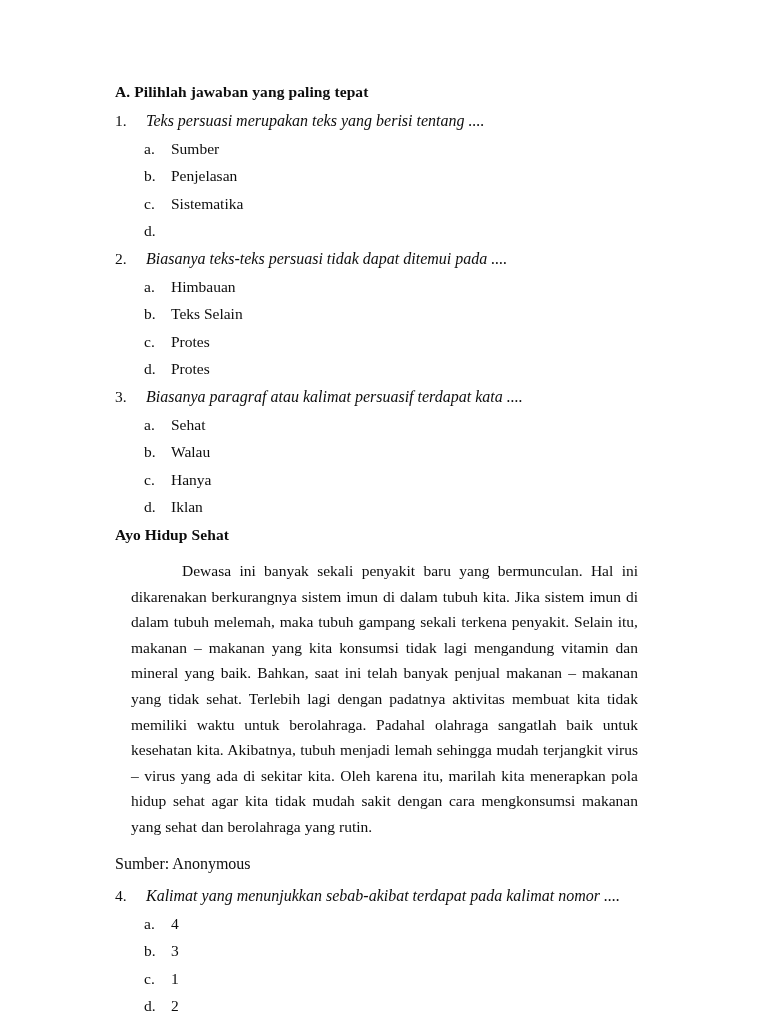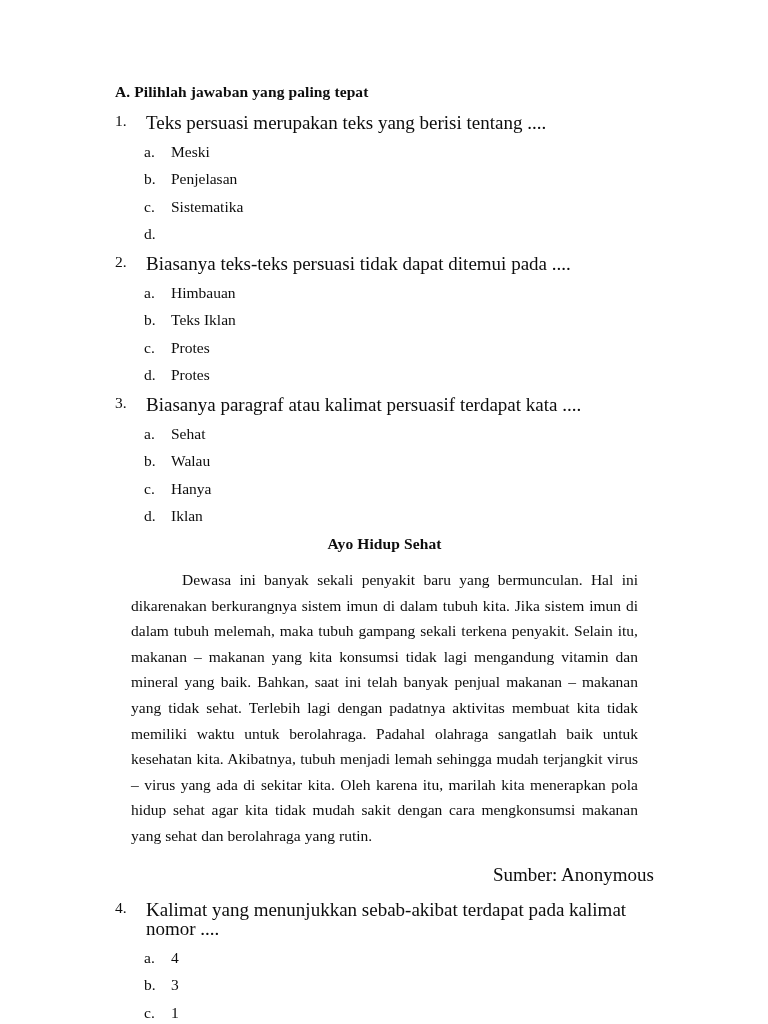--- a/index.html
+++ b/index.html
@@ -47,21 +47,22 @@
     line-height: 1.0;
     margin: 0 0 12px 0;
   }
   .q-num {
     width: 31px;
     flex: 0 0 31px;
     font-size: 15.5px;
   }
   .q-text {
     flex: 1 1 auto;
-    font-size: 19px;
+    font-size: 16px;
+    font-style: italic;
   }
 
   
   .option {
     display: flex;
     align-items: flex-start;
     font-size: 15.5px;
     line-height: 1.0;
     margin: 0 0 12px 0;
     padding-left: 29px;
@@ -87,61 +88,59 @@
     font-weight: bold;
     line-height: 1.0;
     margin: 0 0 14px 0;
     letter-spacing: 0.1px;
   }
 
   
   .passage-title {
     font-size: 15.5px;
     font-weight: bold;
-    text-align: center;
     line-height: 1.0;
     margin: 0 0 16px 0;
     letter-spacing: 0.1px;
   }
 
   
   .passage-body {
     font-size: 15.5px;
     text-align: justify;
     text-align-last: left;
     text-justify: inter-word;
     line-height: 25.6px;
     margin: 16px;
     text-indent: 51px;
     word-spacing: 0.2px;
   }
 
   
   .source-line {
-    font-size: 19px;
-    text-align: right;
+    font-size: 16px;
     line-height: 1.0;
     margin: 15px 0 16px 0;
   }
 </style>
 </head>
 <body>
 
 <div class="page">
   <div class="content">
 
     <div class="section-heading">A. Pilihlah jawaban yang paling tepat</div>
 
     <div class="question">
       <span class="q-num">1.</span>
       <span class="q-text">Teks persuasi merupakan teks yang berisi tentang ....</span>
     </div>
     <div class="option">
       <span class="opt-letter">a.</span>
-      <span class="opt-text">Meski</span>
+      <span class="opt-text">Sumber</span>
     </div>
     <div class="option">
       <span class="opt-letter">b.</span>
       <span class="opt-text">Penjelasan</span>
     </div>
     <div class="option">
       <span class="opt-letter">c.</span>
       <span class="opt-text">Sistematika</span>
     </div>
     <div class="option last">
@@ -151,21 +150,21 @@
     <div class="question">
       <span class="q-num">2.</span>
       <span class="q-text">Biasanya teks-teks persuasi tidak dapat ditemui pada ....</span>
     </div>
     <div class="option">
       <span class="opt-letter">a.</span>
       <span class="opt-text">Himbauan</span>
     </div>
     <div class="option">
       <span class="opt-letter">b.</span>
-      <span class="opt-text">Teks Iklan</span>
+      <span class="opt-text">Teks Selain</span>
     </div>
     <div class="option">
       <span class="opt-letter">c.</span>
       <span class="opt-text">Protes</span>
     </div>
     <div class="option last">
       <span class="opt-letter">d.</span>
       <span class="opt-text">Protes</span>
     </div>
 

